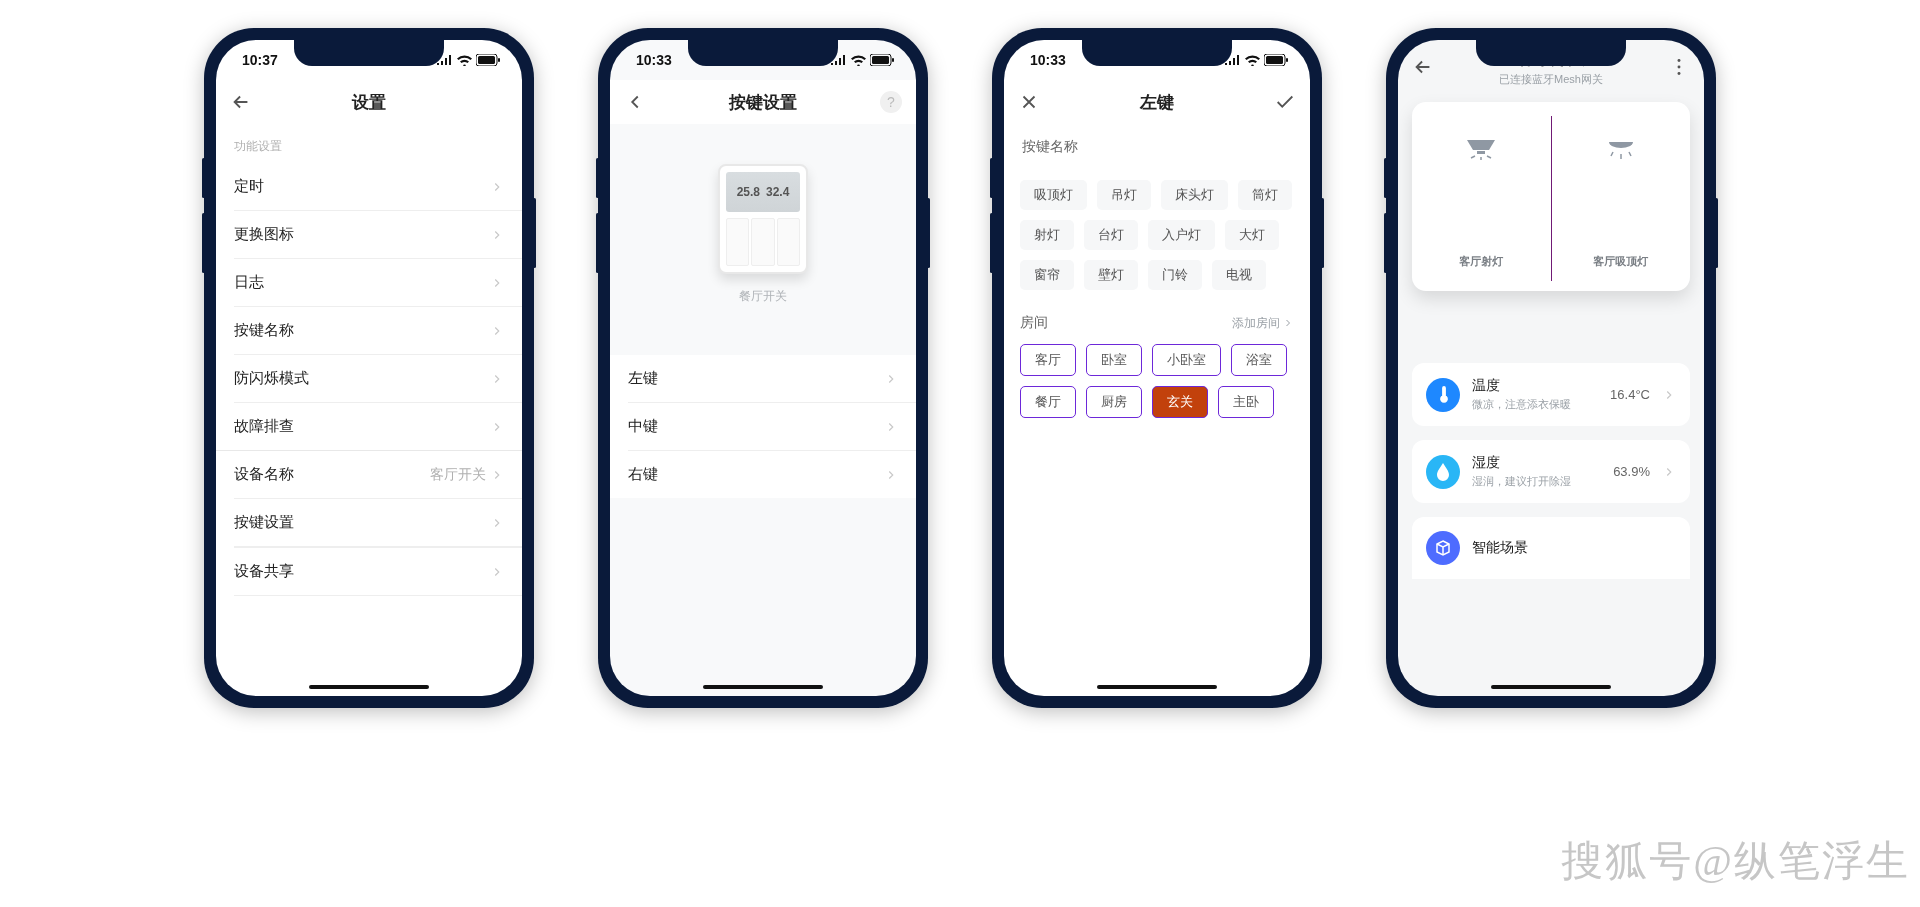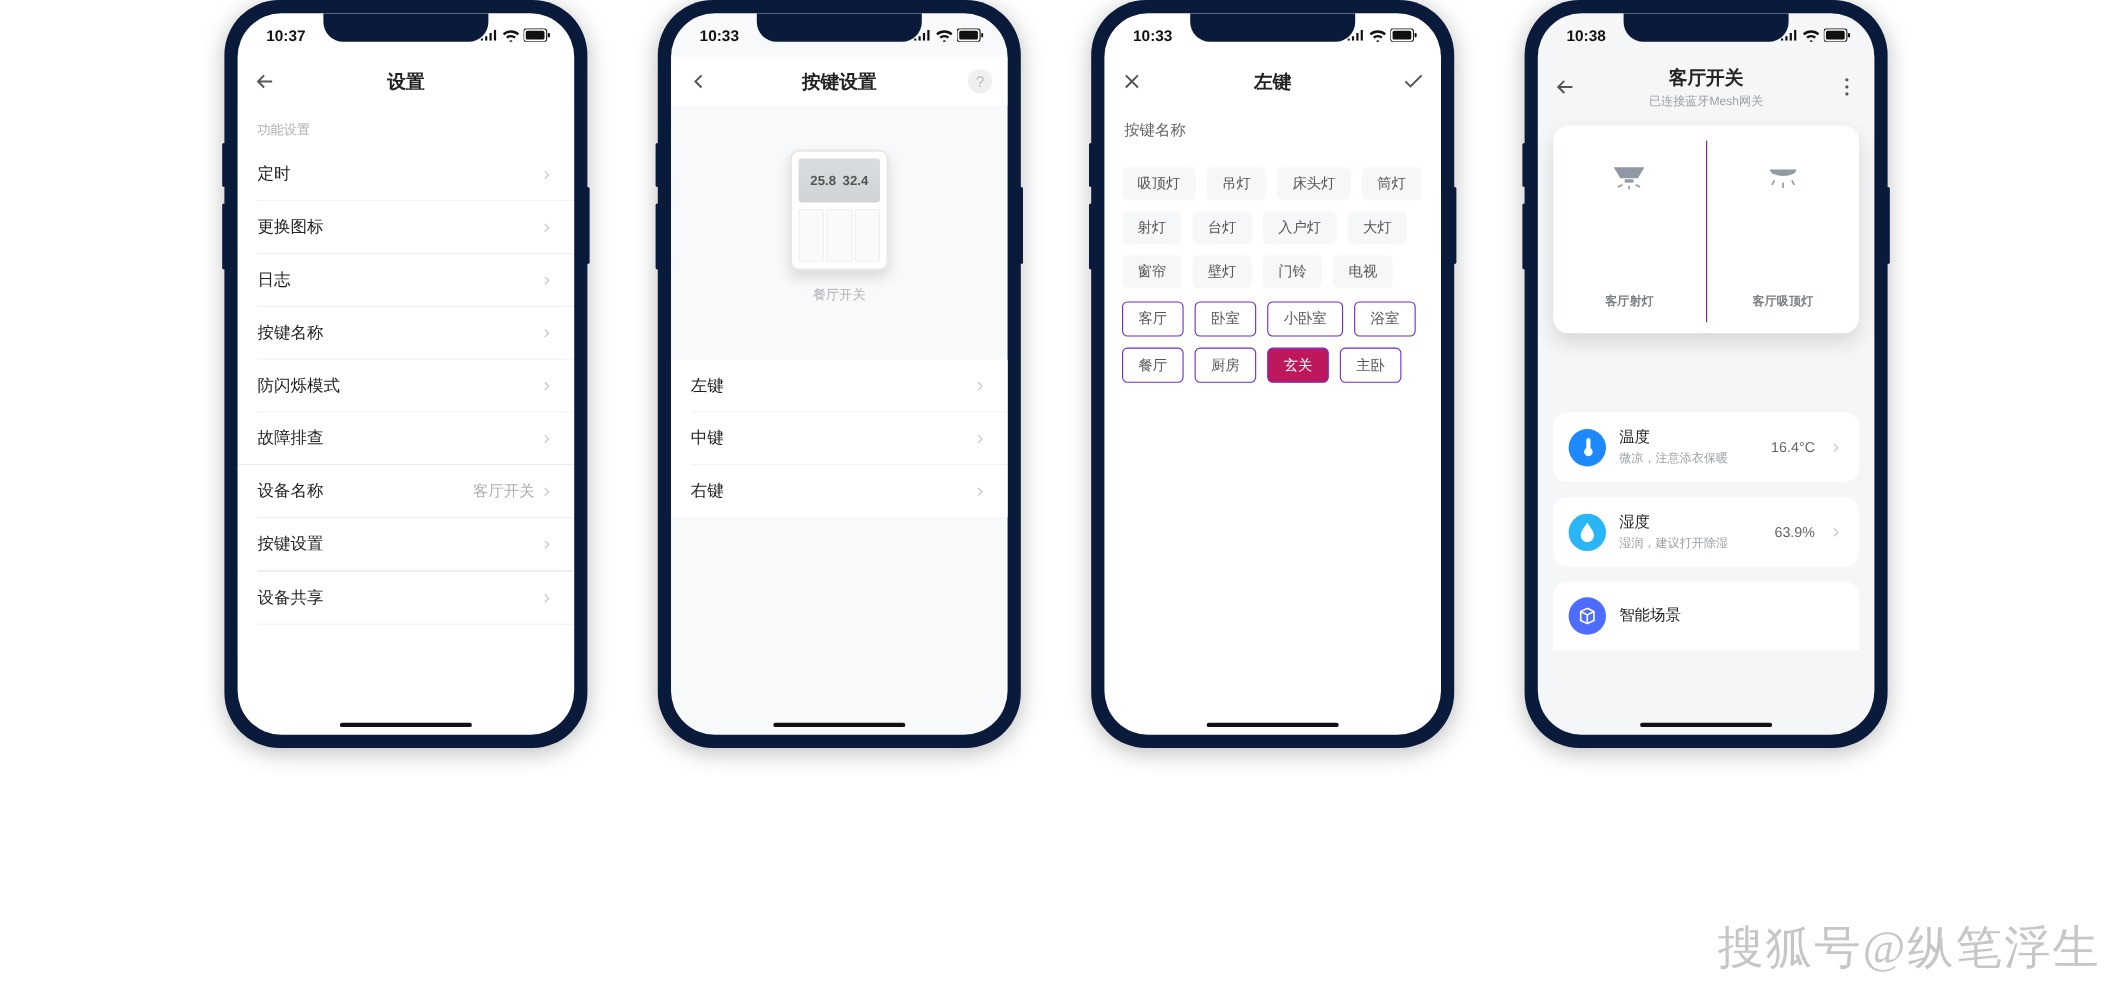--- a/index.html
+++ b/index.html
@@ -1,17 +1,17 @@
 <!DOCTYPE html>
 <html><head>
 <meta charset="utf-8">
 <style>
   * { box-sizing: border-box; margin: 0; padding: 0; font-family: -apple-system, "Helvetica Neue", Arial, "PingFang SC", sans-serif; }
   body { background: #fff; width: 1920px; height: 907px; position: relative; }
-  .phones { display: flex; gap: 64px; justify-content: center; }
+  .phones { display: flex; gap: 64px; justify-content: center; padding-top: 28px; }
 
   
   .phone {
     width: 330px; height: 680px; background: #0a1a3a; border-radius: 50px;
     padding: 12px; position: relative; box-shadow: 0 4px 20px rgba(0,0,0,0.25);
   }
   .phone::before, .phone::after {
     content: ""; position: absolute; left: -2px; width: 3px; background: #0a1a3a; border-radius: 2px;
   }
   .phone::before { top: 130px; height: 40px; }
@@ -77,21 +77,21 @@
   .label3 { font-size:14px; color:#666; padding: 14px 2px 10px;}
   .input3 {
     width:100%; background:#f6f7f8; border:none; border-radius:6px; padding:12px 14px;
     font-size:14px; color:#333;
   }
   .tags { display:flex; flex-wrap:wrap; gap:10px; padding-top:14px;}
   .tag {
     padding:6px 14px; background:#f6f7f8; color:#555; border-radius:5px; font-size:13px;
   }
   .tag.box { background:#fff; border:1px solid #6d28d9; }
-  .tag.active { background:#be185d; color:#fff; }
+  .tag.active { background:#c2410c; color:#fff; }
   .room-header { display:flex; align-items:center; justify-content:space-between; padding-top:24px;}
   .room-header .add { font-size:12px; color:#9aa0a6; display:flex; align-items:center; gap:2px;}
 
   
   .screen.s4 { background:#f5f6f7; }
   .card4 {
     margin: 8px 14px 22px; background:#fff; border-radius:14px; box-shadow:0 8px 18px rgba(0,0,0,0.12);
     padding: 14px 0 10px;
   }
   .card4 .icons { display:flex; }
@@ -367,55 +367,48 @@
             <div class="tag">射灯</div>
             <div class="tag">台灯</div>
             <div class="tag">入户灯</div>
             <div class="tag">大灯</div>
             <div class="tag">窗帘</div>
             <div class="tag">壁灯</div>
             <div class="tag">门铃</div>
             <div class="tag">电视</div>
           </div>
 
+        <div class="room-header">
+          <div class="label3" style="padding:0;">房间</div>
+          <div class="add">
+            <span>添加房间</span>
+            <svg width="12" height="12" viewBox="0 0 24 24" fill="none" stroke="#9aa0a6" stroke-width="2">
+                <path d="M9 18l6-6-6-6"></path>
+              </svg>
+          </div>
+        </div>
         <div class="tags" id="s3-rooms" style="padding-top:12px;">
             <div class="tag box">客厅</div>
             <div class="tag box">卧室</div>
             <div class="tag box">小卧室</div>
             <div class="tag box">浴室</div>
             <div class="tag box">餐厅</div>
             <div class="tag box">厨房</div>
             <div class="tag box active">玄关</div>
             <div class="tag box">主卧</div>
           </div>
       </div>
       <div class="home-indicator"></div>
     </div>
   </div>
 
   <div class="phone">
     <div class="btn-right"></div>
     <div class="screen s4">
       <div class="notch"></div>
-      <div class="status-bar">
-        <span>10:38</span>
-        <span class="right">
-          <svg width="16" height="10" viewBox="0 0 16 10">
-              <path fill="#111" d="M0 8h2v2H0zM4 6h2v4H4zM8 3h2v7H8zM12 0h2v10h-2z"></path>
-            </svg>
-          <svg width="15" height="11" viewBox="0 0 15 11">
-              <path fill="#111" d="M7.5 9.5a1.3 1.3 0 100 2.6 1.3 1.3 0 000-2.6zM3 6.5a7 7 0 019 0l-1.5 1.5a5 5 0 00-6 0zM0 3.5a11 11 0 0115 0L13.5 5a9 9 0 00-12 0z"></path>
-            </svg>
-          <svg width="24" height="12" viewBox="0 0 24 12">
-              <rect x="0" y="0" width="21" height="12" rx="3" fill="none" stroke="#111" stroke-width="1"></rect>
-              <rect x="2" y="2" width="17" height="8" rx="1.5" fill="#111"></rect>
-              <rect x="22" y="4" width="2" height="4" rx="1" fill="#111"></rect>
-            </svg>
-        </span>
-      </div>
       <div class="navbar" style="height:54px;">
         <div class="left">
           <svg class="nav-icon" viewBox="0 0 24 24" fill="none" stroke="currentColor" stroke-width="2">
               <path d="M19 12H5M11 6l-6 6 6 6"></path>
             </svg>
         </div>
         <div style="text-align:center;">
           <div class="title">客厅开关</div>
           <div class="sub">已连接蓝牙Mesh网关</div>
         </div>

